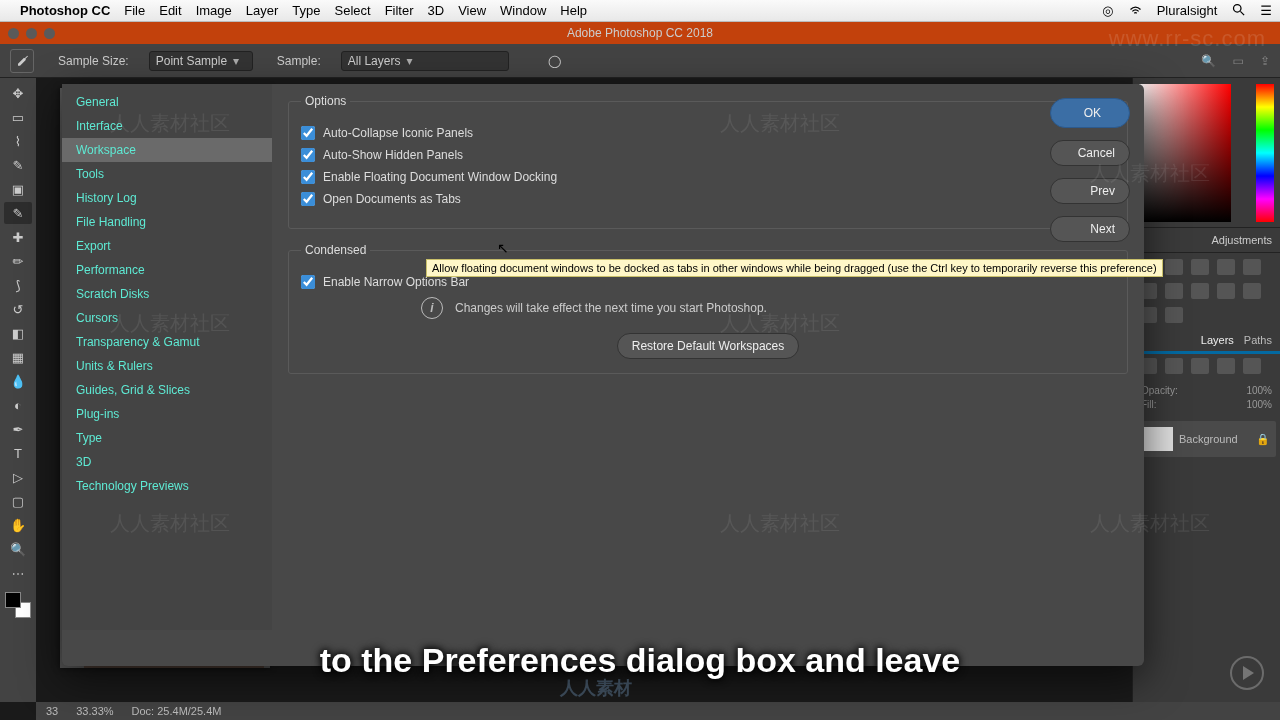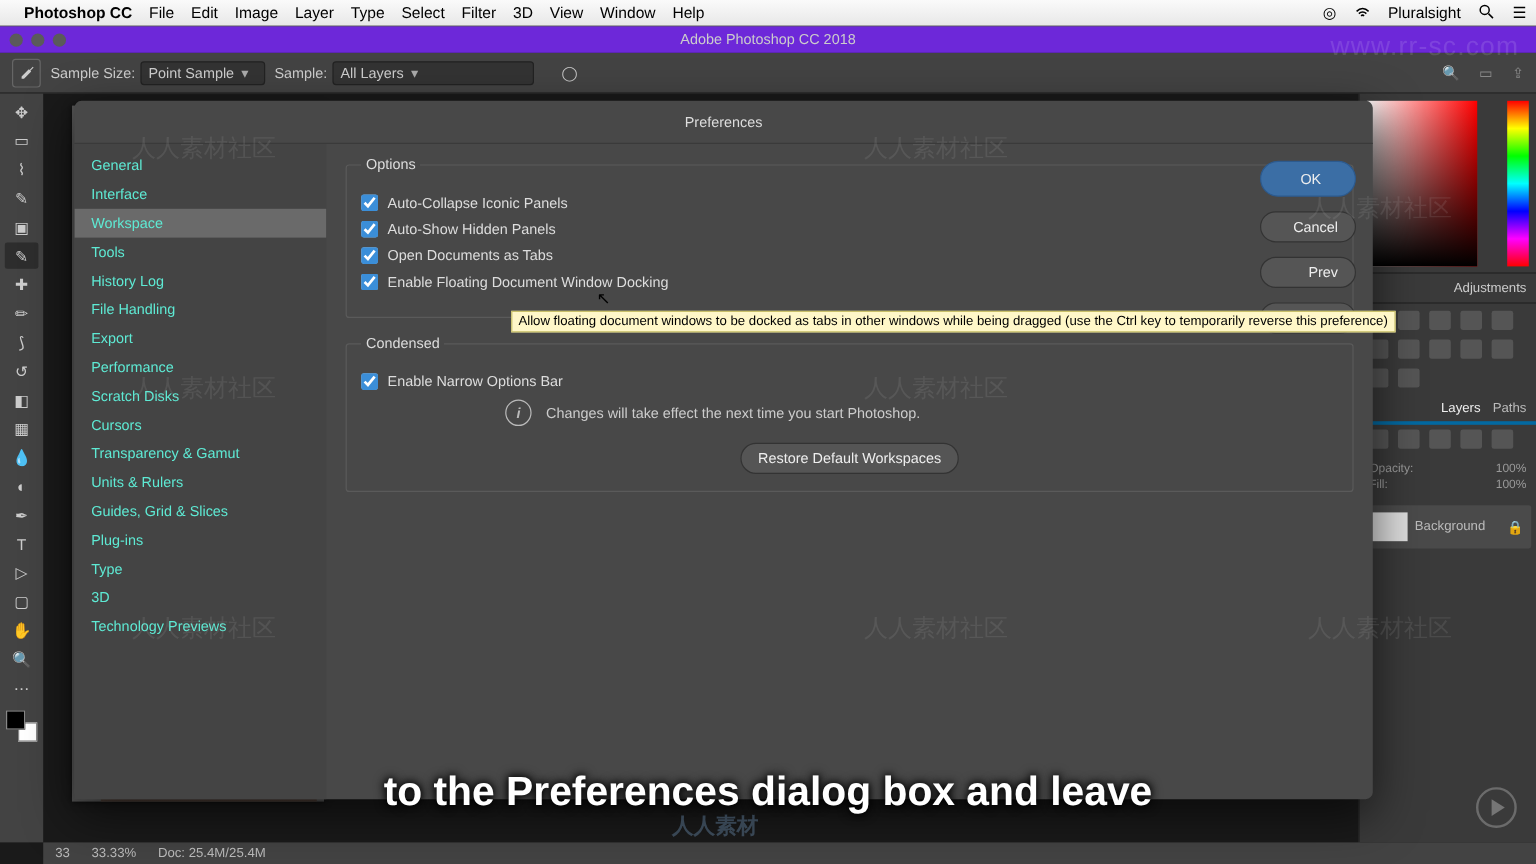--- a/index.html
+++ b/index.html
@@ -3,25 +3,25 @@
 <meta charset="utf-8">
 <style>
 *{margin:0;padding:0;box-sizing:border-box;font-family:-apple-system,"Helvetica Neue",Arial,sans-serif;user-select:none}
 body{width:1280px;height:720px;background:#1a1a1a;overflow:hidden;position:relative}
 .mac-menubar{height:22px;background:linear-gradient(#fafafa,#e8e8e8);display:flex;align-items:center;font-size:13px;color:#000;padding:0 8px;border-bottom:1px solid #bbb}
 .mac-menubar .apple{font-size:14px;margin-right:12px}
 .mac-menubar .app{font-weight:700;margin-right:14px}
 .mac-menubar .menu{margin-right:14px}
 .mac-menubar .right{margin-left:auto;display:flex;align-items:center;gap:14px}
 .mac-menubar .right svg{width:15px;height:15px}
-.titlebar{height:22px;background:#6d28d9;display:flex;align-items:center;justify-content:center;color:#ccc;font-size:12px;position:relative}
+.titlebar{height:22px;background:#c2410c;display:flex;align-items:center;justify-content:center;color:#ccc;font-size:12px;position:relative}
 .titlebar .dots{position:absolute;left:8px;display:flex;gap:7px}
 .titlebar .dot{width:11px;height:11px;border-radius:50%}
 .dot.r{background:#5a5a5a}.dot.y{background:#5a5a5a}.dot.g{background:#5a5a5a}
-.options-bar{height:34px;background:#434343;border-bottom:1px solid #222;display:flex;align-items:center;color:#ccc;font-size:12px;padding:0 10px;gap:4px}
+.options-bar{height:34px;background:#434343;border-bottom:1px solid #222;display:flex;align-items:center;color:#ccc;font-size:12px;padding:0 10px;gap:20px}
 .options-bar .ico{width:24px;height:24px;display:flex;align-items:center;justify-content:center;border:1px solid #666;border-radius:3px}
 .options-bar .label{margin-left:4px}
 .options-bar .dd{background:#333;border:1px solid #222;border-radius:3px;padding:2px 6px;display:flex;align-items:center;gap:6px}
 .options-bar .dd::after{content:"▾";color:#aaa}
 .options-bar .right-icons{margin-left:auto;display:flex;gap:16px;color:#888}
 .workspace{position:absolute;top:78px;left:0;right:0;bottom:18px}
 .left-tools{position:absolute;left:0;top:0;bottom:0;width:36px;background:#434343;display:flex;flex-direction:column;align-items:center;padding-top:4px;gap:2px}
 .left-tools .tool{width:28px;height:22px;display:flex;align-items:center;justify-content:center;color:#ccc;font-size:13px;border-radius:2px}
 .left-tools .tool.active{background:#2d2d2d}
 .left-tools .swatch{margin-top:6px;position:relative;width:26px;height:26px}
@@ -219,28 +219,20 @@
   </div>
 </div>
 
 <div class="status">
   <span>33</span>
   <span>33.33%</span>
   <span>Doc: 25.4M/25.4M</span>
 </div>
 
 <div class="dialog">
-  <div class="dialog-header">
-    <div class="dots">
-        <div class="dot r"></div>
-        <div class="dot y"></div>
-        <div class="dot g"></div>
-      </div>
-    <span>Preferences</span>
-  </div>
   <div class="dialog-body">
     <div class="sidebar" id="pref-sidebar">
         <div class="item">General</div>
         <div class="item">Interface</div>
         <div class="item sel">Workspace</div>
         <div class="item">Tools</div>
         <div class="item">History Log</div>
         <div class="item">File Handling</div>
         <div class="item">Export</div>
         <div class="item">Performance</div>
@@ -261,25 +253,25 @@
             <label class="check-row">
               <input type="checkbox" checked="" style="">
               <span>Auto-Collapse Iconic Panels</span>
             </label>
             <label class="check-row">
               <input type="checkbox" checked="" style="">
               <span>Auto-Show Hidden Panels</span>
             </label>
             <label class="check-row">
               <input type="checkbox" checked="" style="">
-              <span>Open Documents as Tabs</span>
+              <span>Enable Floating Document Window Docking</span>
             </label>
             <label class="check-row">
               <input type="checkbox" checked="" style="">
-              <span>Enable Floating Document Window Docking</span>
+              <span>Open Documents as Tabs</span>
             </label>
           </div>
       </fieldset>
       <fieldset>
         <legend>Condensed</legend>
         <label class="check-row">
           <input type="checkbox" checked="" style="">
           <span>Enable Narrow Options Bar</span>
         </label>
         <div class="info-row">

